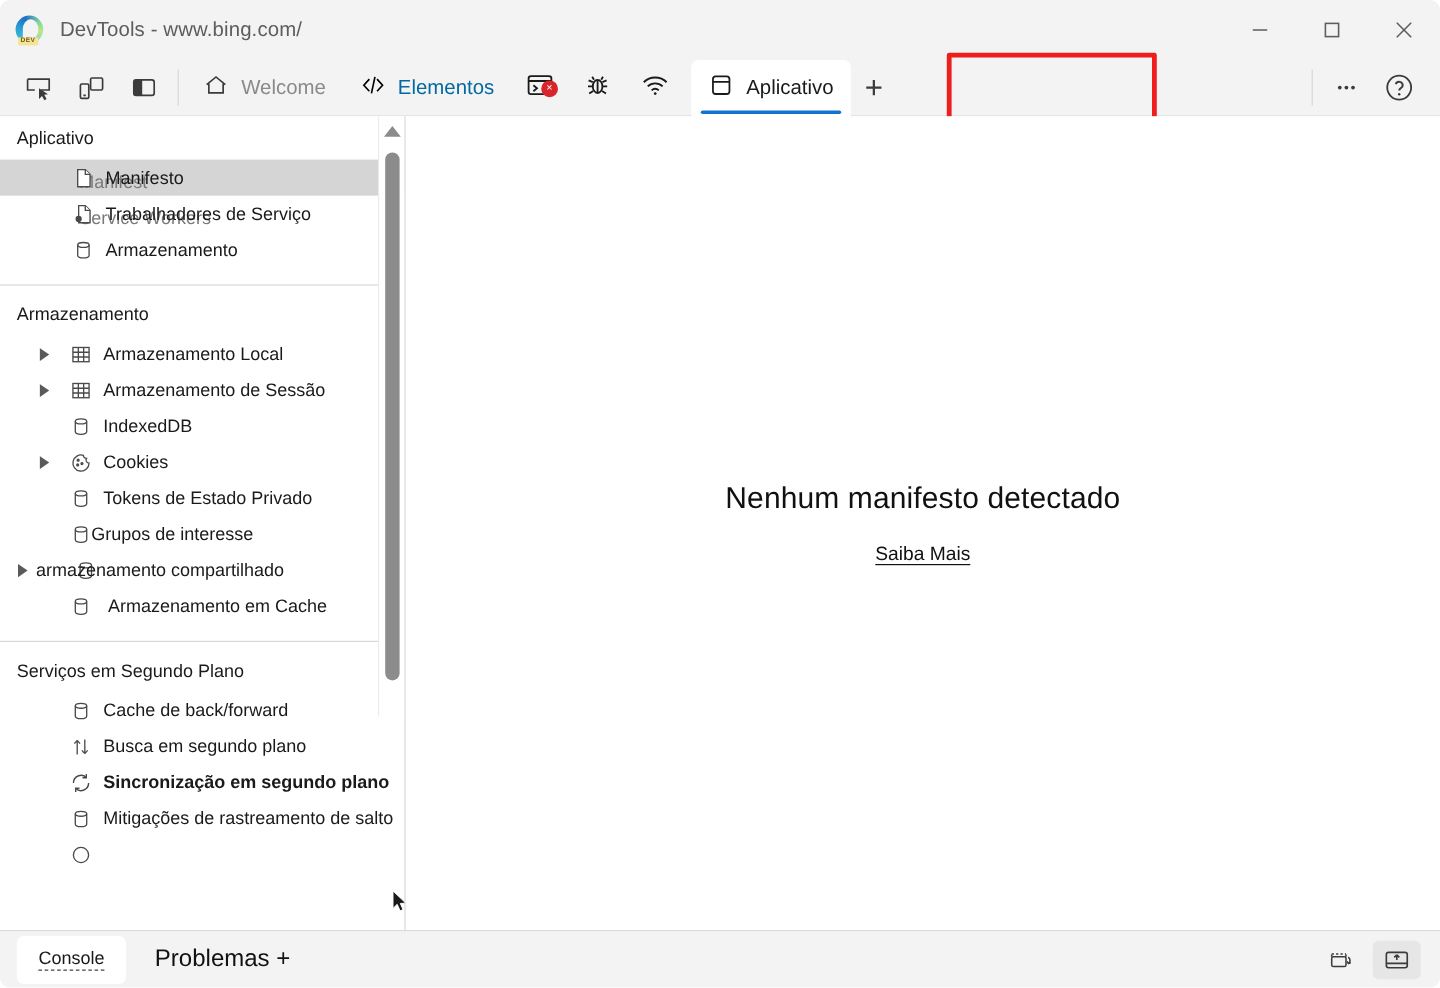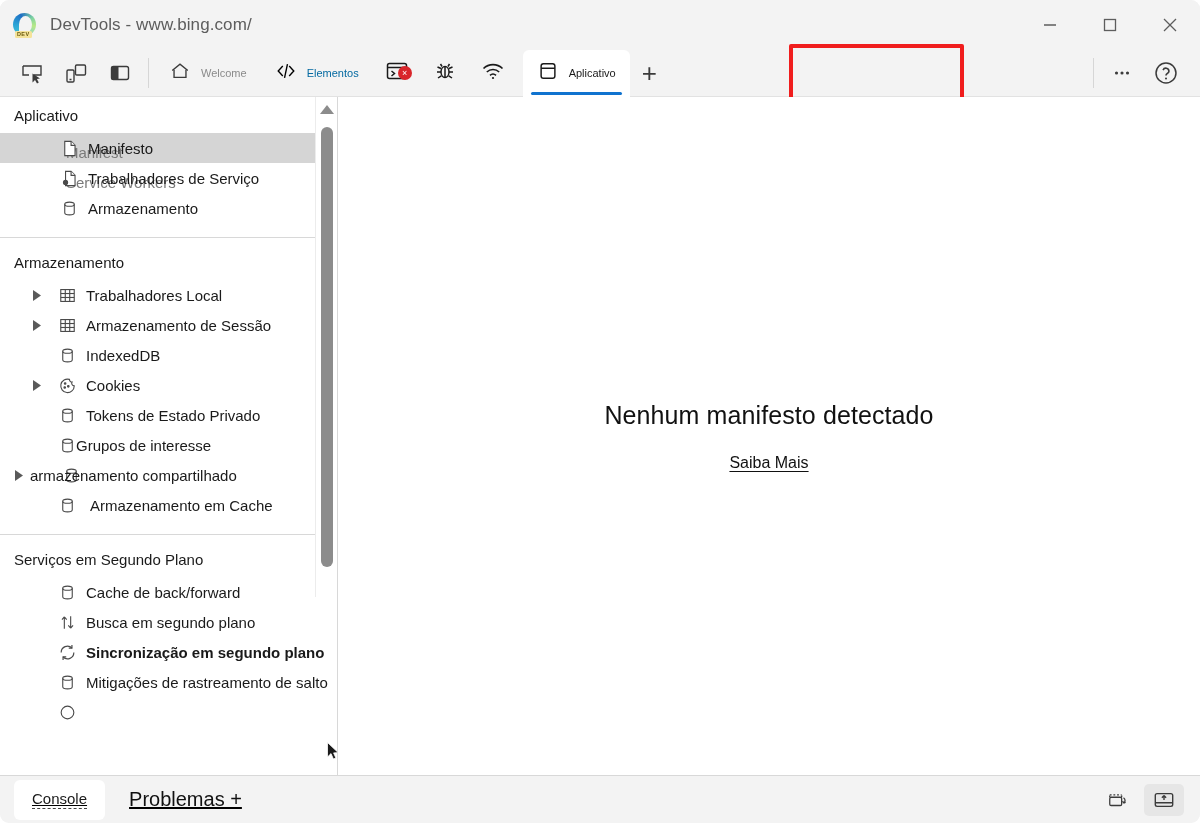--- a/index.html
+++ b/index.html
@@ -101,21 +101,21 @@
     flex: 1;
     position: relative;
   }
   .tab {
     display: flex; align-items: center; gap: 10px;
     height: 47px;
     padding: 0 14px;
     position: relative;
     white-space: nowrap;
   }
-  .tab .tab-label { font-size: 11px; }
+  .tab .tab-label { font-size: 17px; }
   .tab-welcome .tab-label { color: #8a8a8a; }
   .tab-welcome .tab-ico { color: #3b3b3b; }
   .tab-elementos .tab-label { color: #0369a1; }
   .tab-icon-only { padding: 0 12px; }
   .tab-active {
     background: #ffffff;
     border-radius: 6px 6px 0 0;
     margin-left: 6px;
   }
   .tab-active .tab-label { color: #1a1a1a; }
@@ -247,21 +247,20 @@
   }
 
   
   .drawer {
     position: absolute; bottom: 0; left: 0;
     width: 1200px; height: 48px;
     background: #f3f3f3;
     border-top: 1px solid #d8d8d8;
     display: flex; align-items: center;
     border-radius: 0 0 9px 9px;
-    text-decoration: underline;
   }
   .drawer-tab {
     margin-left: 14px;
     background: #ffffff;
     border-radius: 6px;
     height: 40px;
     display: flex; align-items: center;
     padding: 0 18px;
   }
   .drawer-tab-label {
@@ -497,21 +496,21 @@
           </span>
           <span class="sb-ico" style="margin-left:8px">
             <svg width="19" height="19" viewBox="0 0 24 24" fill="none" stroke="currentColor" stroke-width="1.4">
                 <rect x="3.5" y="4.5" width="17" height="15"></rect>
                 <line x1="3.5" y1="9.5" x2="20.5" y2="9.5"></line>
                 <line x1="3.5" y1="14.5" x2="20.5" y2="14.5"></line>
                 <line x1="9.2" y1="4.5" x2="9.2" y2="19.5"></line>
                 <line x1="14.8" y1="4.5" x2="14.8" y2="19.5"></line>
               </svg>
           </span>
-          <span class="sb-label">Trabalhadores Local</span>
+          <span class="sb-label">Armazenamento Local</span>
         </div>
 
         <div class="sb-row">
           <span class="twisty" style="margin-left:14px">
             <svg width="9" height="11" viewBox="0 0 9 11" fill="currentColor">
                 <path d="M0 0 L8 5.5 L0 11 Z"></path>
               </svg>
           </span>
           <span class="sb-ico" style="margin-left:8px">
             <svg width="19" height="19" viewBox="0 0 24 24" fill="none" stroke="currentColor" stroke-width="1.4">

